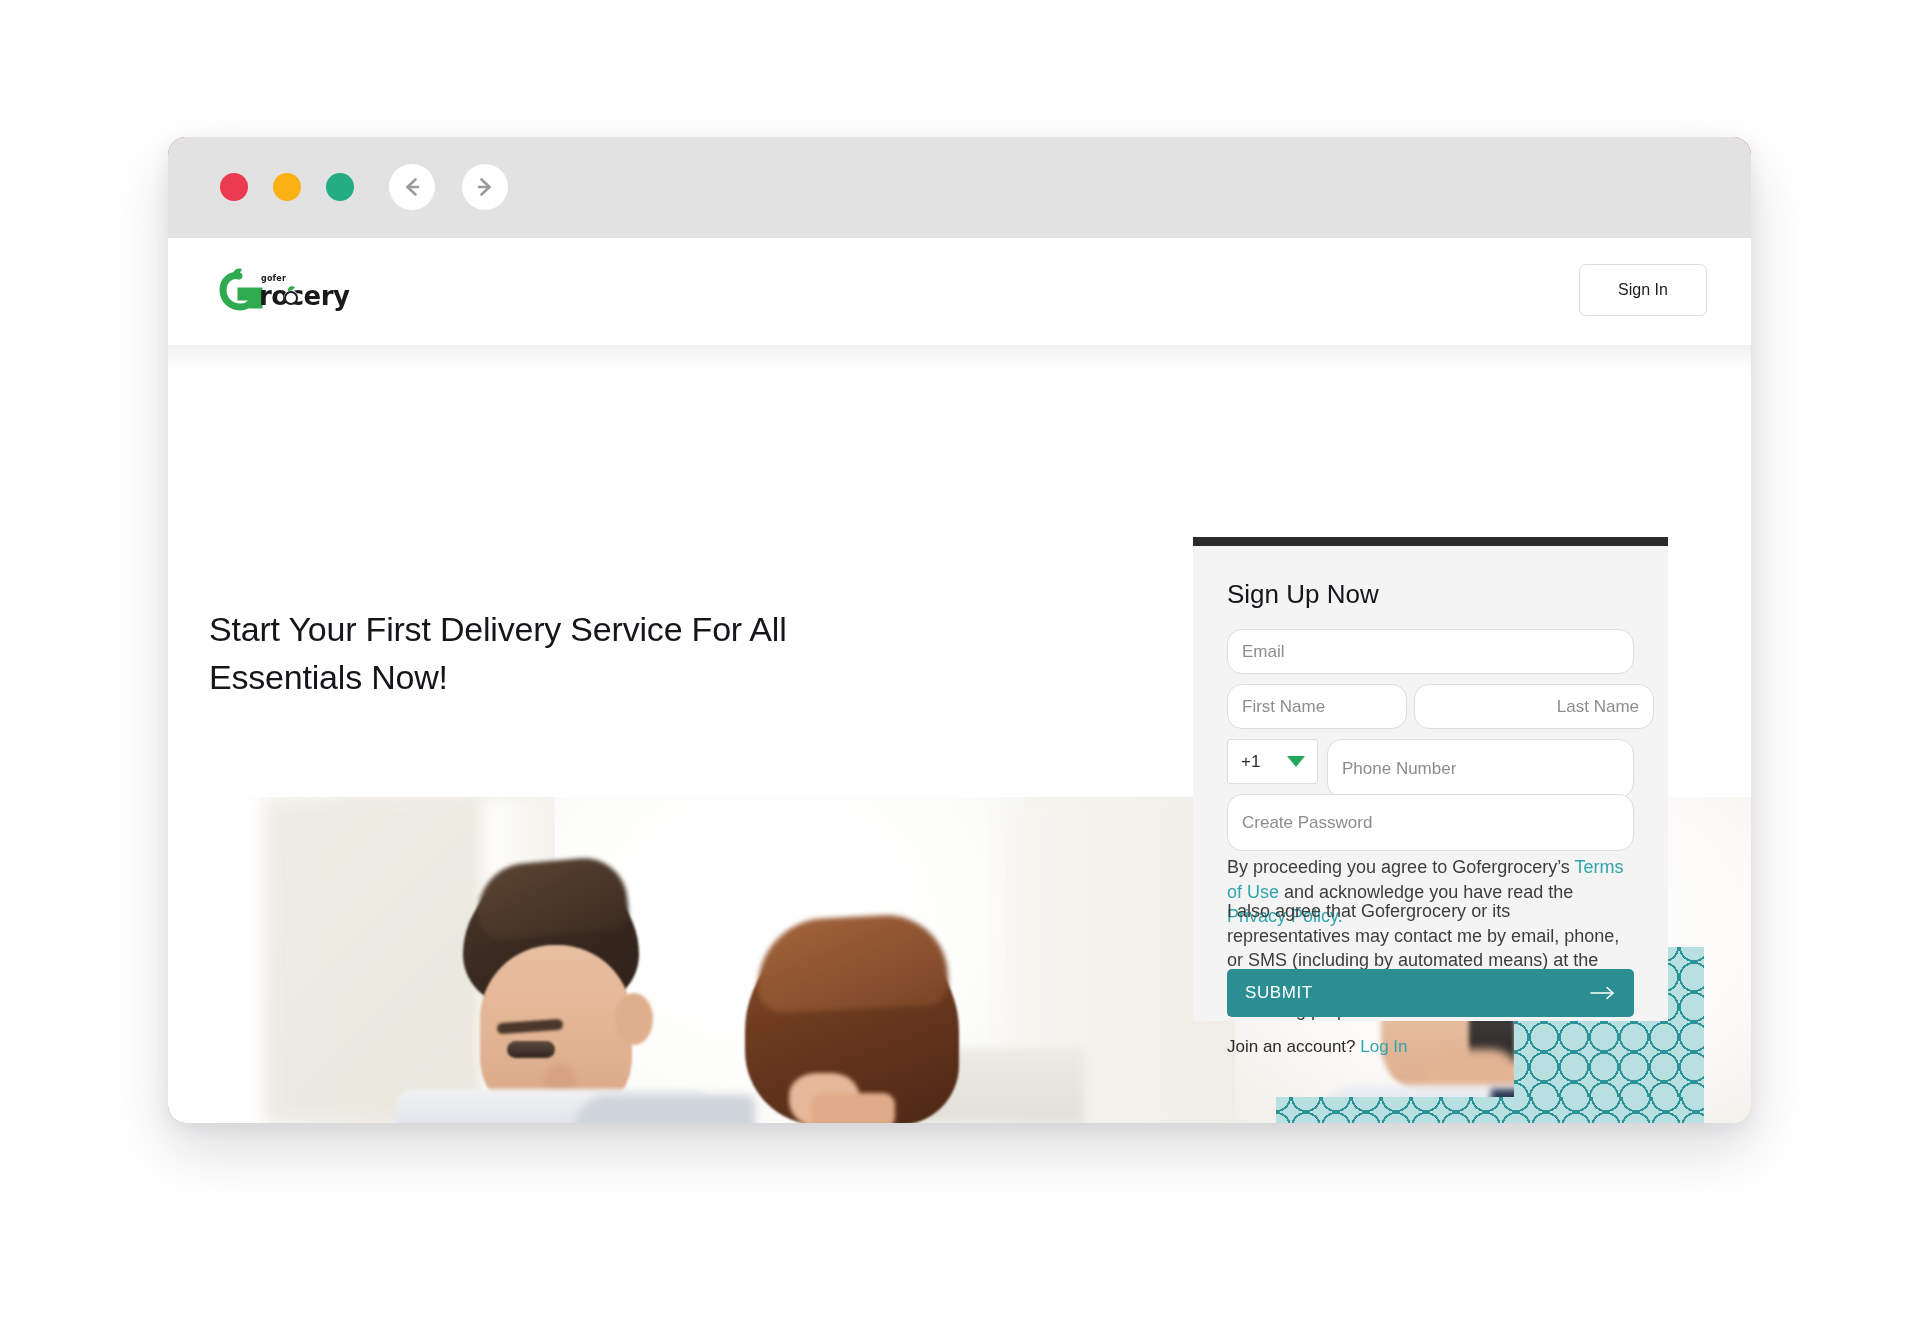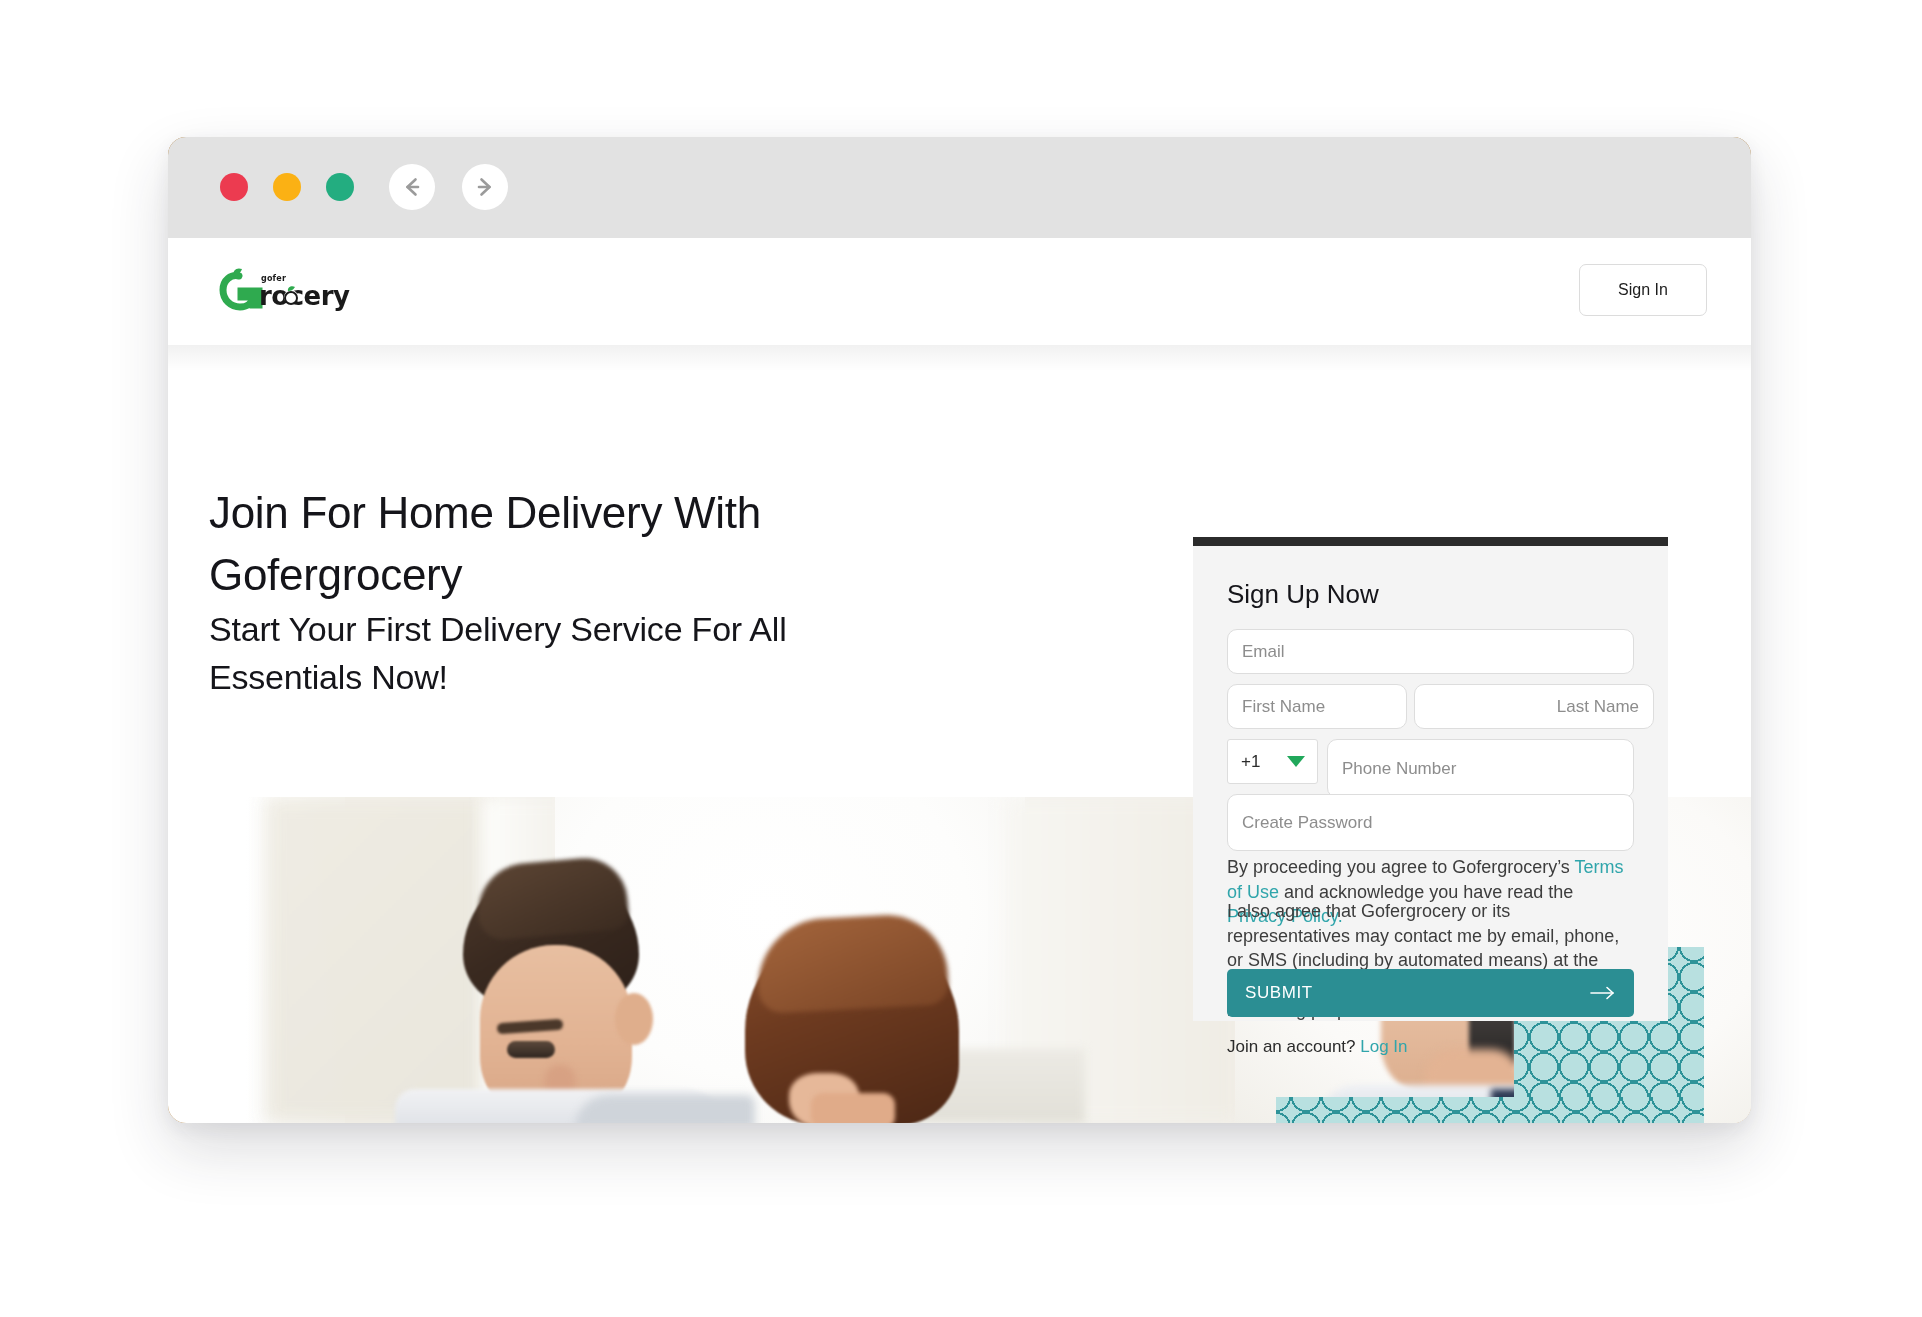--- a/index.html
+++ b/index.html
@@ -220,21 +220,21 @@
     background:#2b2b2b;
   }
   #card-title {
     position:absolute; left: 34px; top: 42px;
     font-size: 26px; color: #15151a; font-weight: 400;
   }
   .field {
     position: absolute;
     background:#ffffff;
     border: 1px solid #dddddd;
-    border-radius: 10px;
+    border-radius: 15px;
     font-family: "Liberation Sans", sans-serif;
     font-size: 17px;
     color: #333;
     padding: 0 14px;
     outline: none;
   }
   .field::placeholder { color: #8d8d8d; }
   #field-email      { left: 34px; top: 92px;  width: 407px; height: 45px; }
   #field-firstname  { left: 34px; top: 147px; width: 180px; height: 45px; }
   #field-lastname   { left: 221px;top: 147px; width: 240px; height: 45px; text-align: right; }
@@ -332,21 +332,20 @@
       </svg>
 
     </div>
 
     <button id="signin-button">Sign In</button>
   </div>
   <div id="header-shadow"></div>
 
   <div id="page-body">
 
-    <h1 id="hero-title">Join For Home Delivery With Gofergrocery</h1>
     <p id="hero-subtitle">Start Your First Delivery Service For All Essentials Now!</p>
 
     <div id="hero-photo">
       <div class="ph-wallA"></div>
       <div class="ph-wallB"></div>
       <div class="ph-wallC"></div>
       <div class="ph-bright1"></div>
       <div class="ph-wallD"></div>
       <div class="ph-bright2"></div>
       <div class="ph-deskline"></div>

